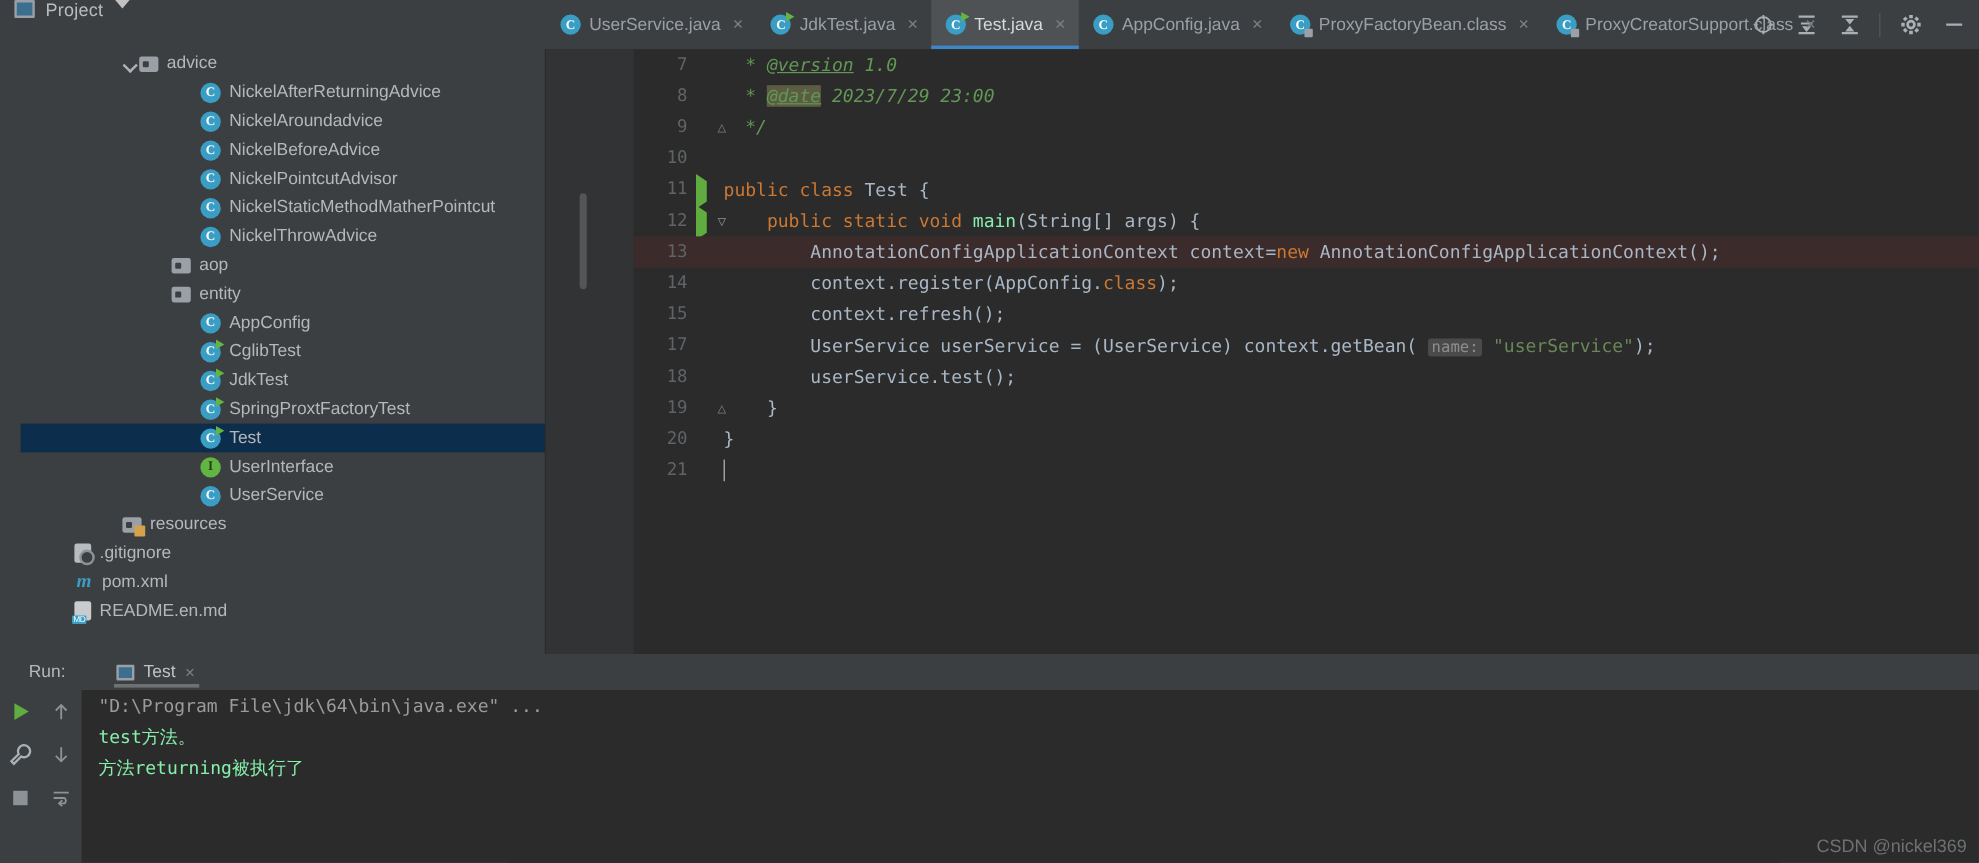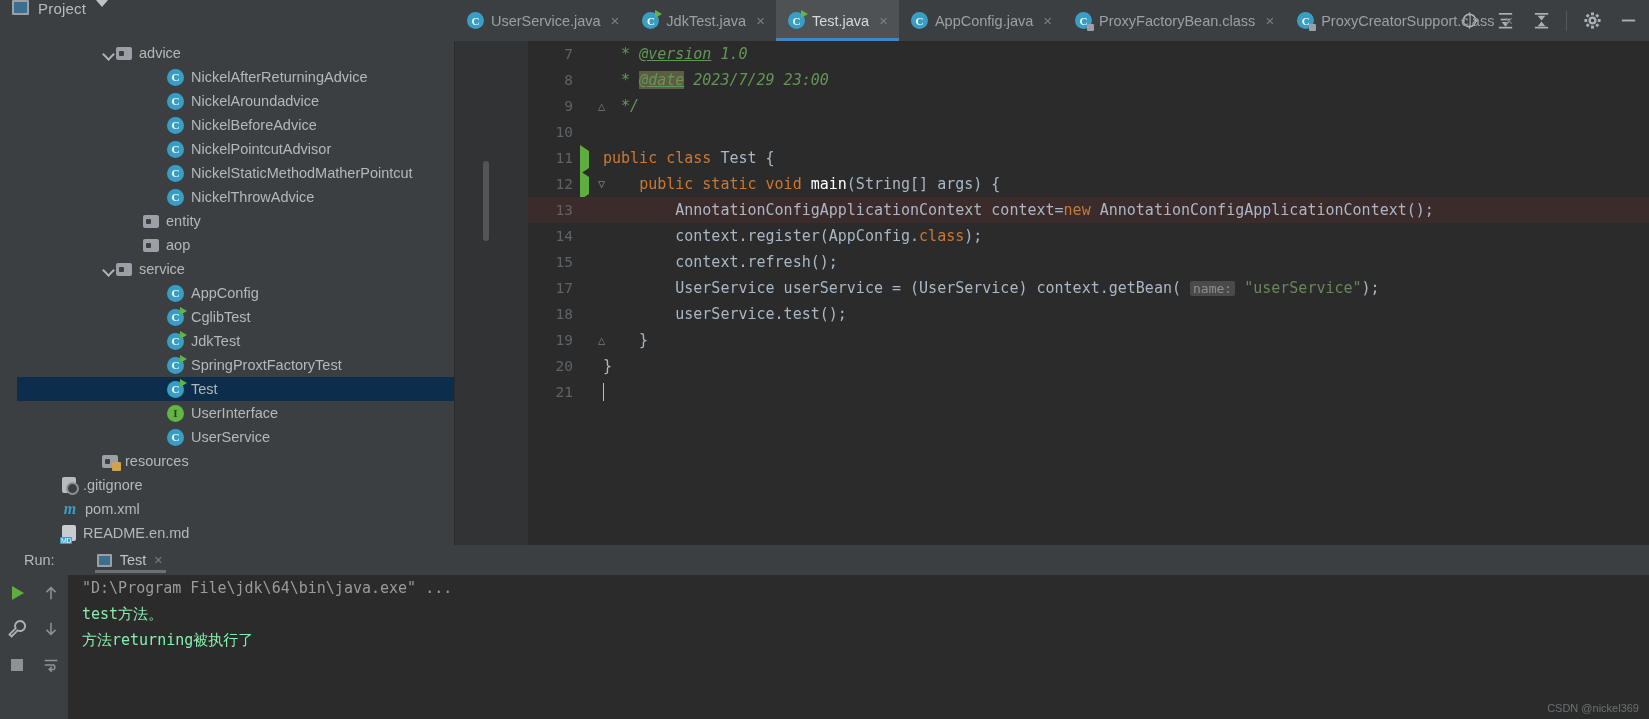--- a/index.html
+++ b/index.html
@@ -86,21 +86,21 @@
   .run-tri { width: 0; height: 0; border-left: 9px solid #5fad3e; border-top: 6px solid transparent; border-bottom: 6px solid transparent; }
   .bp { width: 13px; height: 13px; border-radius: 50%; background: #db5c5c; }
   .foldmark { position: absolute; left: 70px; color: #787c7e; font-size: 12px; font-family: "DejaVu Sans Mono", monospace;}
   .code { position: absolute; left: 75px; font-family: "DejaVu Sans Mono", monospace;
     font-size: 15px; white-space: pre; }
   .cline.hl { background: #3b2b2b; }
   .cline.hl::before { content:""; position:absolute; left:0; top:0; bottom:0; width:100%; background: rgba(100,40,40,.35); z-index:-1;}
   .kw { color: #cc7832; } .str { color: #6a8759; } .cmt { color: #629755; font-style: italic; }
   .anno { color: #629755; font-style: italic; text-decoration: underline; }
   .annob { color: #629755; font-style: italic; text-decoration: underline; background: #5c5c42; }
-  .txt { color: #a9b7c6; } .meth { color: #ffffff; }
+  .txt { color: #a9b7c6; } .meth { color: #86efac; }
   .hint { background: #4a4a4a; color: #8d8d8d; font-size: 13px; padding: 0 3px; border-radius: 2px; }
   .caret { display: inline-block; width: 1px; height: 18px; background: #bbbbbb; vertical-align: middle; }
   .ed-scroll { position: absolute; left: 28px; top: 120px; width: 6px; height: 80px; background: #555; border-radius: 3px; }
 
   
   .runpanel { position: absolute; left: 0; top: 545px; width: 1649px; height: 174px; background: #3c3f41; }
   .run-head { height: 30px; display: flex; align-items: center; padding-left: 24px; gap: 0; }
   .run-word { color: #b5b8ba; font-size: 14.5px; }
   .run-tab { display: flex; align-items: center; gap: 8px; margin-left: 40px; position: relative;
     padding: 0 4px 0 2px; height: 30px; }
@@ -108,21 +108,21 @@
   .run-tab-ico { width: 15px; height: 13px; border: 2px solid #9aa0a6; background: #3b6e8f; border-radius: 1px; }
   .run-tab-lbl { color: #c0c3c5; font-size: 14.5px; }
   .run-tab-close { color: #7c8184; font-size: 14px; }
   .run-left { position: absolute; left: 0; top: 30px; width: 34px; height: 144px; }
   .run-left2 { position: absolute; left: 34px; top: 30px; width: 34px; height: 144px; }
   .lt-btn { height: 36px; display: flex; align-items: center; justify-content: center; }
   .console { position: absolute; left: 68px; top: 30px; right: 0; bottom: 0; background: #2b2b2b; }
   .cons-line { font-family: "DejaVu Sans Mono", monospace; font-size: 15px; color: #9b9b9b;
     padding-left: 14px; height: 26px; line-height: 26px; white-space: pre; }
   .cons-line.out { color: #86efac; }
-  .watermark { position: absolute; right: 10px; bottom: 5px; color: #6d7173; font-size: 11px; }
+  .watermark { position: absolute; right: 10px; bottom: 5px; color: #6d7173; font-size: 15px; }
 </style>
 </head>
 <body>
 
 <div class="app">
 
   <div class="topbar">
 
     <div class="proj-header">
       <span class="proj-icon"></span>
@@ -253,33 +253,27 @@
       <div class="row">
         <span class="spacer" style="width:133px"></span>
         <span class="arrow"></span>
         <span class="ico-c">C</span>
         <span class="lbl">NickelThrowAdvice</span>
       </div>
       <div class="row">
         <span class="spacer" style="width:109px"></span>
         <span class="arrow"></span>
         <span class="folder"></span>
+        <span class="lbl">aop</span>
+      </div>
+      <div class="row">
+        <span class="spacer" style="width:109px"></span>
+        <span class="arrow"></span>
+        <span class="folder"></span>
         <span class="lbl">entity</span>
-      </div>
-      <div class="row">
-        <span class="spacer" style="width:109px"></span>
-        <span class="arrow"></span>
-        <span class="folder"></span>
-        <span class="lbl">aop</span>
-      </div>
-      <div class="row">
-        <span class="spacer" style="width:82px"></span>
-        <span class="arrow open"></span>
-        <span class="folder"></span>
-        <span class="lbl">service</span>
       </div>
       <div class="row">
         <span class="spacer" style="width:133px"></span>
         <span class="arrow"></span>
         <span class="ico-c">C</span>
         <span class="lbl">AppConfig</span>
       </div>
       <div class="row">
         <span class="spacer" style="width:133px"></span>
         <span class="arrow"></span>

